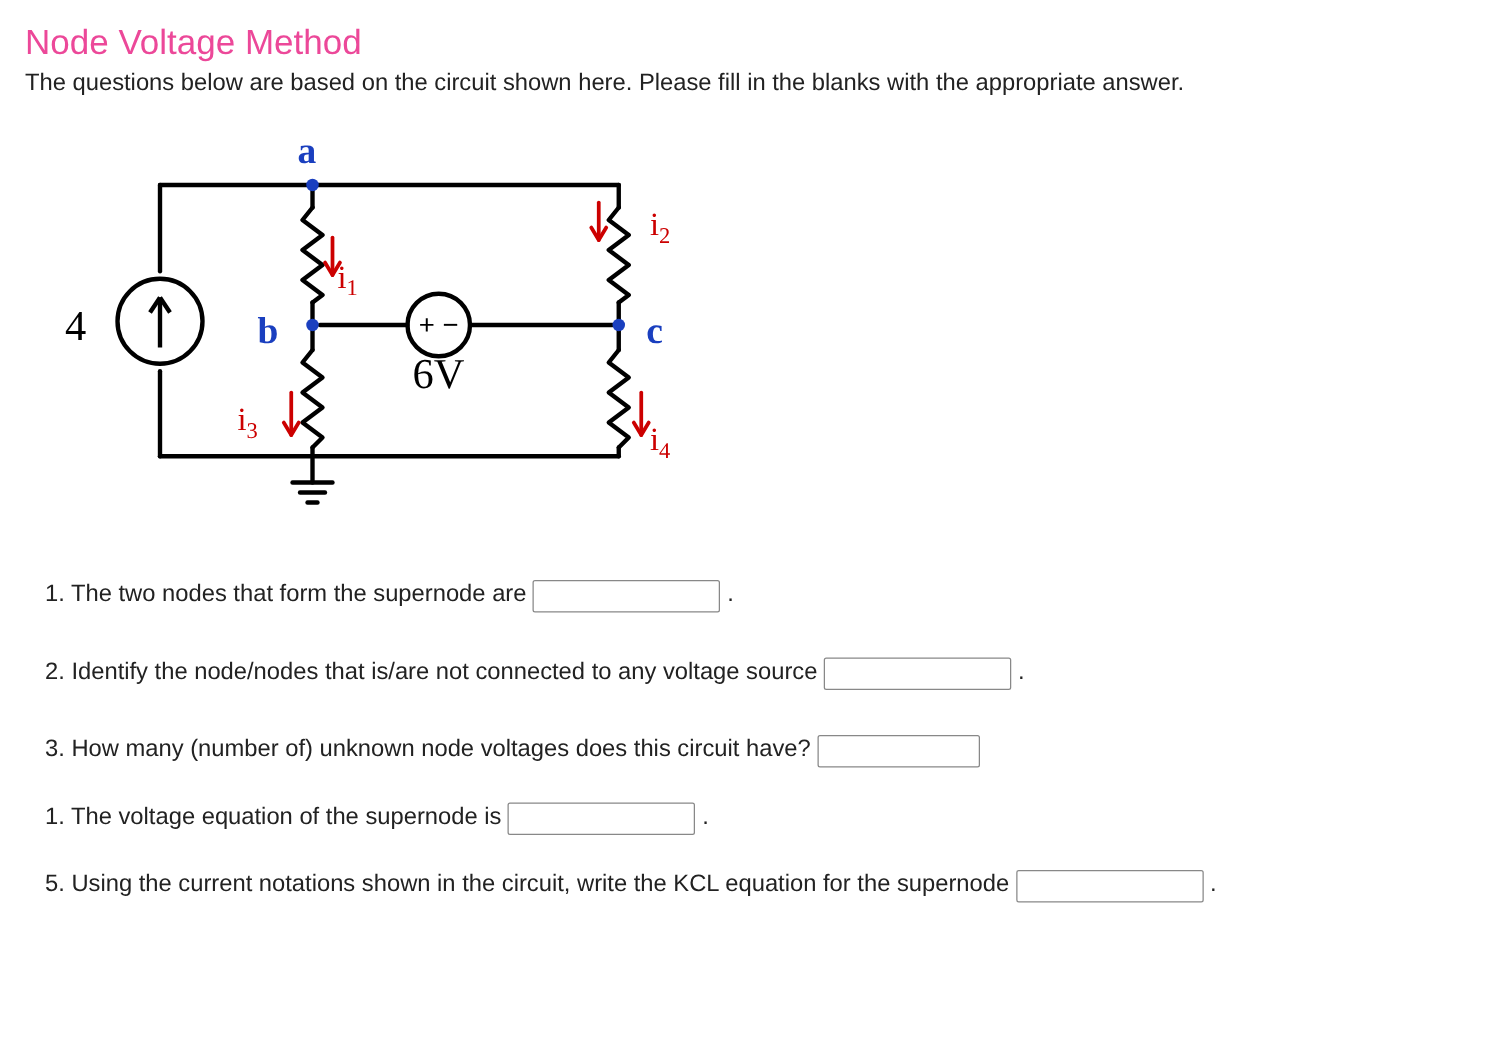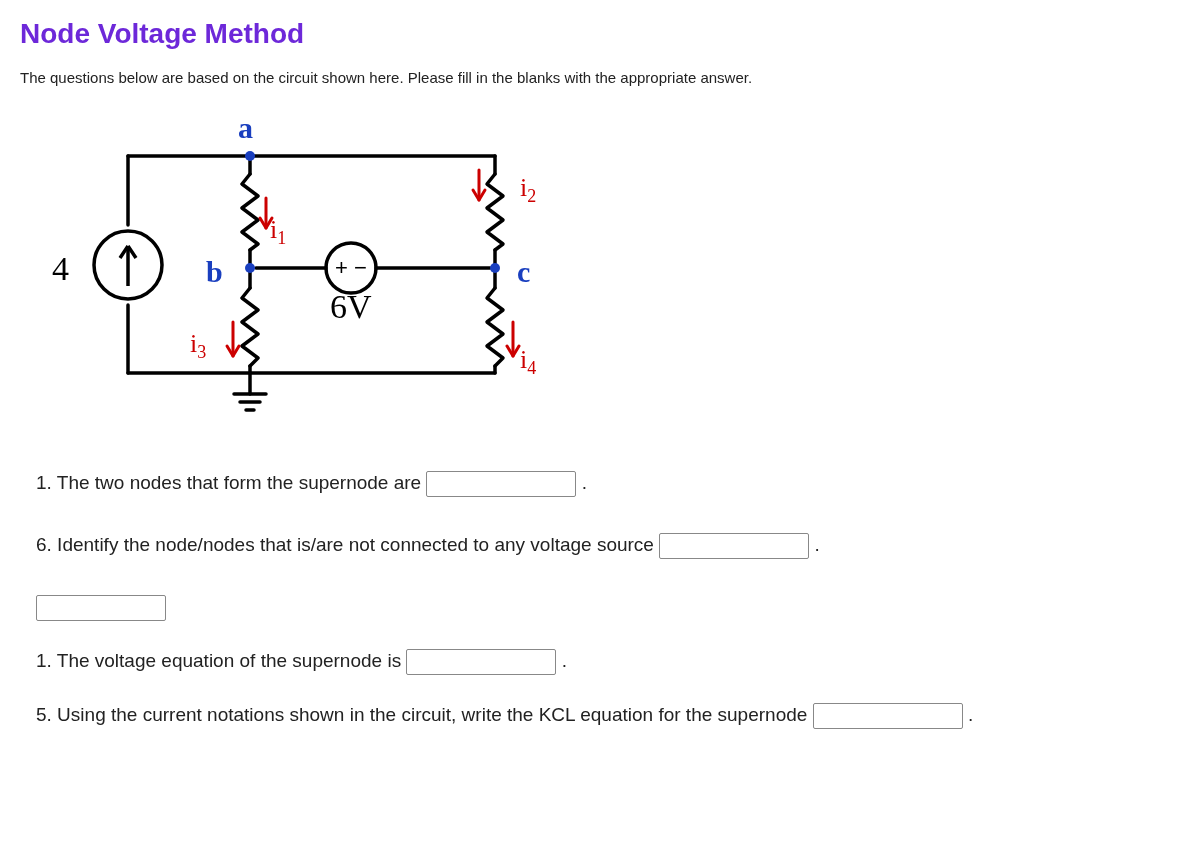--- a/index.html
+++ b/index.html
@@ -6,28 +6,28 @@
     font-family: "Helvetica Neue", Arial, sans-serif;
     font-size: 19px;
     color: #222;
     margin: 0;
     padding: 18px 20px;
     background: #fff;
     width: 1196px;
     box-sizing: border-box;
   }
   h2.title {
-    font-weight: 700;
+    font-weight: 400;
     font-size: 28px;
-    margin: 0 0 19px 0;
-    color: #6d28d9;
+    margin: 0 0 6px 0;
+    color: #ec4899;
   }
   p.lead {
     margin: 0 0 14px 0;
-    font-size: 15px;
+    font-size: 19px;
   }
   .circuit {
     margin: 0 0 22px 0;
   }
   .qrow {
     margin: 34px 0 0 16px;
     font-size: 19px;
     line-height: 28px;
   }
   .qrow:first-of-type { margin-top: 4px; }
@@ -148,26 +148,27 @@
 </svg>
 </div>
 
 <div class="qrow">
   <span>1. The two nodes that form the supernode are</span>
   <input class="blank" type="text" style="">
   <span>.</span>
 </div>
 
 <div class="qrow">
-  <span>6. Identify the node/nodes that is/are not connected to any voltage source</span>
+  <span>2. Identify the node/nodes that is/are not connected to any voltage source</span>
   <input class="blank" type="text" style="">
   <span>.</span>
 </div>
 
 <div class="qrow">
+  <span>3. How many (number of) unknown node voltages does this circuit have?</span>
   <input class="blank" type="text" style="width: 130px;">
 </div>
 
 <div class="qrow" style="margin-top:26px">
   <span>1. The voltage equation of the supernode is</span>
   <input class="blank" type="text" style="">
   <span>.</span>
 </div>
 
 <div class="qrow" style="margin-top:26px">

